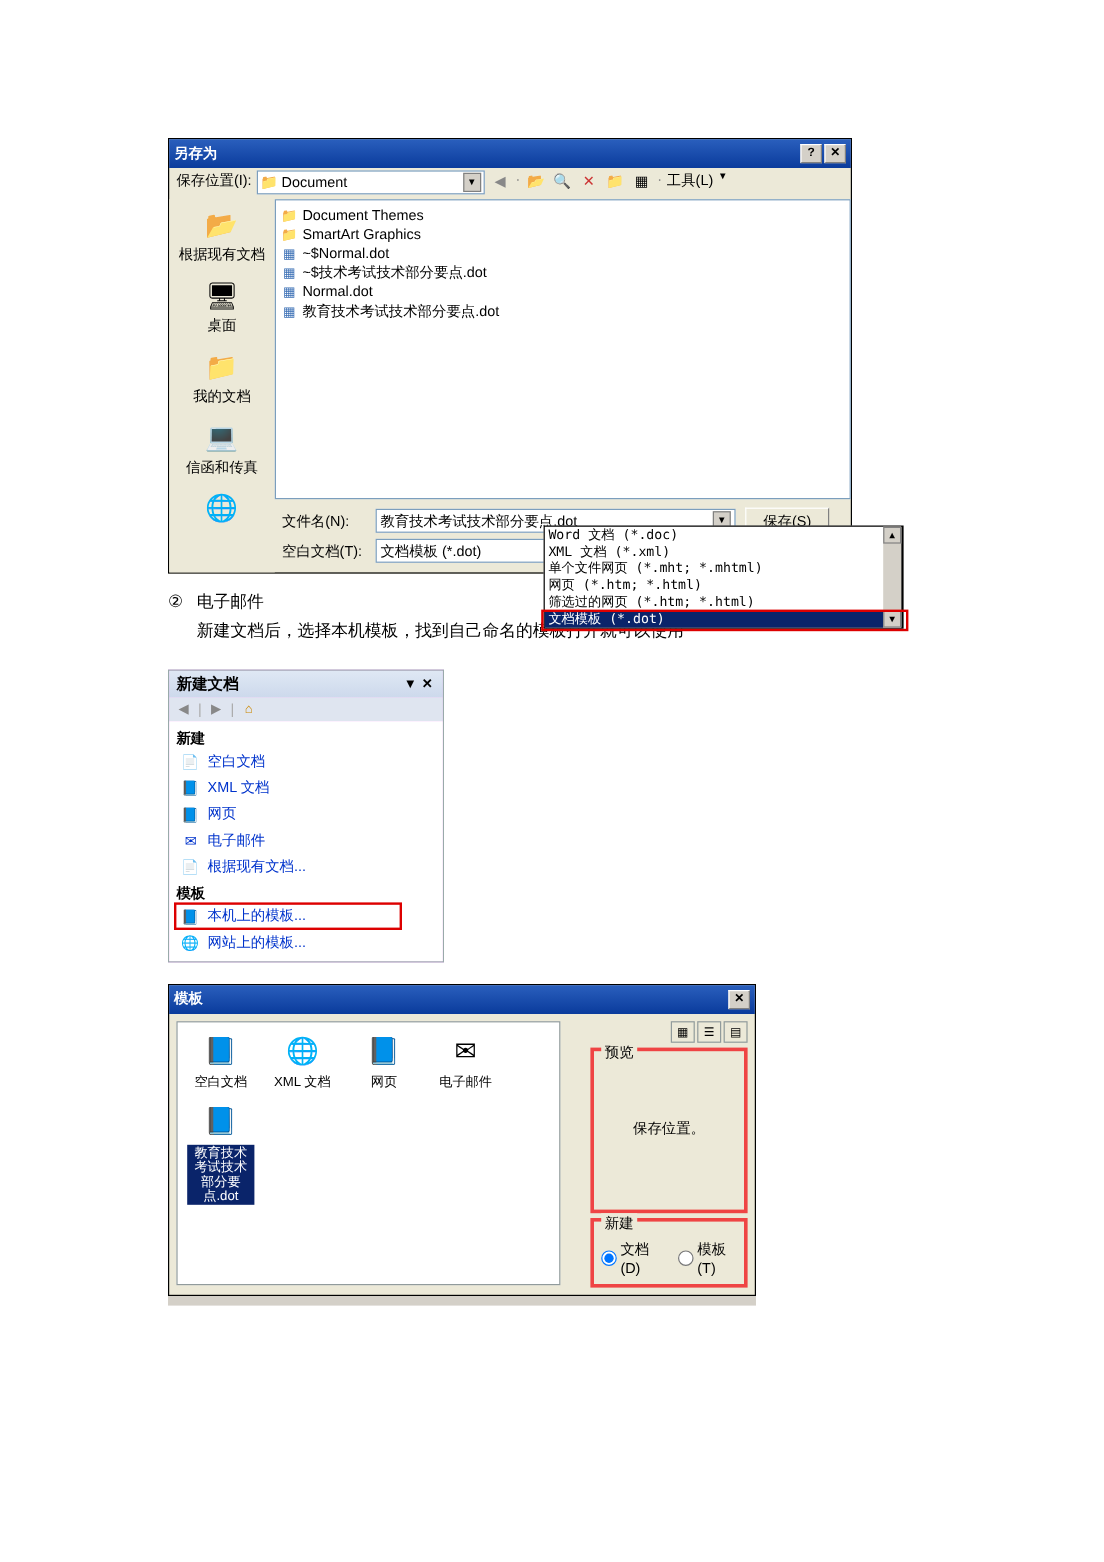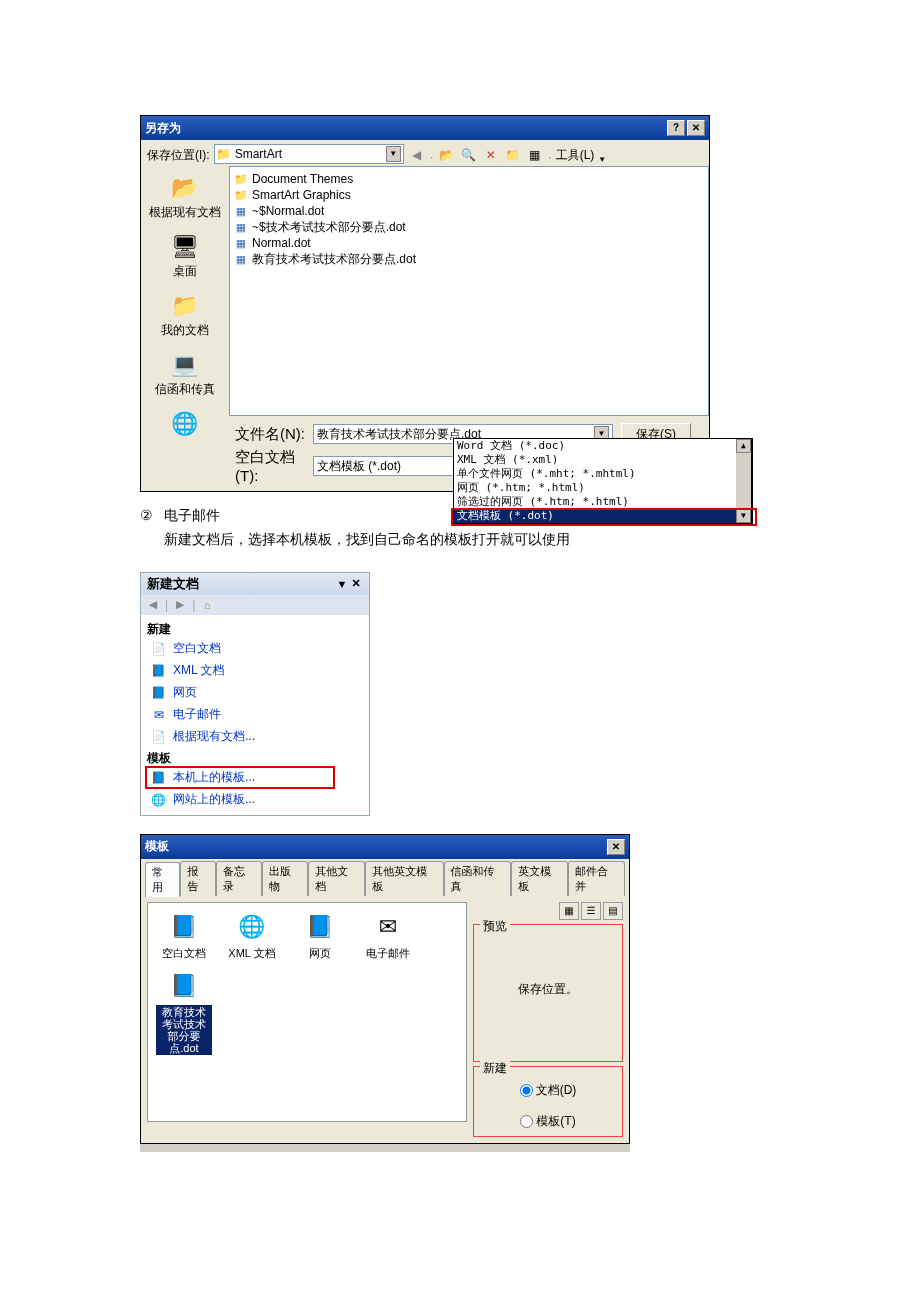--- a/index.html
+++ b/index.html
@@ -4,41 +4,41 @@
 <style>
   * { box-sizing: border-box; margin: 0; padding: 0; }
   body { font-family: "SimSun", "宋体", Tahoma, sans-serif; font-size: 12px; background: #fff; width: 920px; }
   .page { padding: 115px 140px 50px 140px; }
 
   
   .saveas { width: 570px; border: 1px solid #000; background: #ece9d8; position: relative; }
   .titlebar { background: linear-gradient(#2a5fbd, #0a3b9c); color: #fff; height: 22px; display: flex; align-items: center; padding: 12px 4px; font-weight: bold; font-size: 12px; }
   .titlebar .title { flex: 1; }
   .titlebar .wbtn { width: 18px; height: 16px; background: #d4d0c8; border: 1px solid #fff; border-right-color:#808080; border-bottom-color:#808080; color:#000; font-size:10px; text-align:center; line-height:14px; margin-left:2px; font-weight:bold; cursor:pointer;}
-  .toolbar { height: 26px; display:flex; align-items:flex-end; padding: 2px 6px; gap:4px; }
+  .toolbar { height: 26px; display:flex; align-items:flex-start; padding: 2px 6px; gap:4px; }
   .toolbar .lbl { font-size:12px; }
   .combo { display:inline-flex; align-items:center; background:#fff; border:1px solid #7b9ebd; height:20px; font-size:12px; padding:0 2px; }
   .combo .drop { width:15px; height:16px; background:#d4d0c8; border:1px solid #808080; text-align:center; font-size:8px; line-height:14px; cursor:pointer;}
   .tbicon { width:18px; height:18px; display:inline-flex; align-items:center; justify-content:center; font-size:12px; cursor:pointer;}
   .sep { color:#808080; }
 
   .body-area { display:flex; }
   .sidebar-col { width:88px; background:#ece9d8; display:flex; flex-direction:column; align-items:center; padding-top:6px; }
   .place { width:80px; display:flex; flex-direction:column; align-items:center; margin-bottom:10px; font-size:12px; cursor:pointer; }
   .place .picon { width:32px; height:32px; display:flex; align-items:center; justify-content:center; font-size:22px; }
 
   .listing { flex:1; background:#fff; border:1px solid #7b9ebd; min-height:250px; padding:4px; font-size:12px; }
   .file-line { display:flex; align-items:center; gap:4px; height:16px; }
   .fico { width:14px; height:14px; display:inline-flex; align-items:center; justify-content:center; font-size:11px;}
   .folder-ico { color:#e8c050; }
   .doc-ico { color:#3a6fb5; }
 
   .lower-fields { padding: 4px 6px; }
   .row { display:flex; align-items:center; margin:3px 0; gap:8px;}
-  .row .lbl { width:70px; font-size:15px;}
+  .row .lbl { width:70px; font-size:12px;}
   .textfield { flex:1; display:flex; align-items:center; background:#fff; border:1px solid #7b9ebd; height:20px; padding:0 3px; font-size:12px; max-width:300px;}
   .textfield .drop { width:15px; height:16px; background:#d4d0c8; border:1px solid #808080; text-align:center; font-size:8px; line-height:14px; cursor:pointer;}
   .btn { width:70px; height:22px; background:#ece9d8; border:1px solid #fff; border-right-color:#808080; border-bottom-color:#808080; font-size:12px; cursor:pointer;}
 
   .droplist { position:absolute; left:312px; top:322px; width:300px; background:#fff; border:1px solid #000; border-right:2px solid #000; font-size:11px; font-family: "SimSun", monospace;}
   .droplist .opt { padding:0 3px; height:14px; line-height:14px; white-space:nowrap; overflow:hidden;}
   .droplist .opt.sel { background:#0a246a; color:#fff; }
   .droplist .scr { position:absolute; right:0; top:0; width:15px; height:100%; background:#d4d0c8; }
   .droplist .scr .arr { height:14px; background:#d4d0c8; border:1px solid #808080; text-align:center; font-size:8px; line-height:12px; cursor:pointer;}
   .droplist .scr .arr.d { position:absolute; bottom:0; width:100%;}
@@ -67,44 +67,44 @@
   .tab.active { background:#fcfcfe; position:relative; top:1px;}
   .cols { display:flex; gap:6px; padding:6px; }
   .file-area { flex:1; background:#fff; border:1px solid #919b9c; height:220px; padding:8px; display:flex; flex-wrap:wrap; align-content:flex-start; gap:10px 12px;}
   .tpl-item { width:56px; display:flex; flex-direction:column; align-items:center; font-size:11px; text-align:center; cursor:pointer; line-height:1.1;}
   .tpl-item .big-ico { width:32px; height:32px; margin-bottom:3px; display:flex; align-items:center; justify-content:center; font-size:22px;}
   .tpl-item.sel .cap { background:#0a246a; color:#fff; }
   .tpl-item .cap { display:inline-block; padding:1px;}
   .rightcol { width:150px; display:flex; flex-direction:column; gap:4px;}
   .viewbtns { display:flex; gap:2px; justify-content:flex-end; }
   .viewbtns .vb { width:20px; height:18px; border:1px solid #919b9c; background:#ece9d8; font-size:10px; display:flex; align-items:center; justify-content:center; cursor:pointer;}
-  .fieldset { border:1px solid #ef4444; padding:6px; font-size:12px;}
+  .fieldset { border:3px solid #ef4444; padding:6px; font-size:12px;margin-left:19px;}
   .fieldset .leg { position:relative; top:-13px; background:#ece9d8; display:inline-block; padding:0 3px; font-size:12px;}
   .preview-inner { height:104px; display:flex; align-items:center; justify-content:center; font-size:12px; margin-top:-10px;}
-  .radio-row { display:flex; gap:14px; align-items:center; font-size:12px; margin-top:-8px;flex-direction:column;}
+  .radio-row { display:flex; gap:14px; align-items:center; font-size:12px; margin-top:-8px;}
   .radio-row label { display:flex; align-items:center; gap:3px; cursor:pointer;}
   .dlg-btns { display:flex; justify-content:flex-end; gap:10px; padding:6px;}
   .footer-bar { height:8px; background:#d4d0c8;}
 </style>
 </head>
 <body>
 
 <div class="page">
 
   <div class="saveas">
     <div class="titlebar">
       <span class="title">另存为</span>
       <span class="wbtn">?</span>
       <span class="wbtn">✕</span>
     </div>
     <div class="toolbar">
       <span class="lbl">保存位置(I):</span>
       <span class="combo" style="width:190px">
         <span style="color:#e8c050">📁</span>
-        <span style="flex:1;padding-left:3px">SmartArt</span>
+        <span style="flex:1;padding-left:3px">Document</span>
         <span class="drop">▼</span>
       </span>
       <span class="tbicon" style="color:#888">◀</span>
       <span class="sep">·</span>
       <span class="tbicon" style="color:#e8c050">📂</span>
       <span class="tbicon" style="color:#3a7">🔍</span>
       <span class="tbicon" style="color:#c33">✕</span>
       <span class="tbicon" style="color:#e8c050">📁</span>
       <span class="tbicon">▦</span>
       <span class="sep">·</span>
@@ -256,31 +256,20 @@
           </div>
         </div>
     </div>
   </div>
 
   <div class="templates">
     <div class="titlebar">
       <span class="title">模板</span>
       <span class="wbtn">✕</span>
     </div>
-    <div class="tabstrip">
-        <div class="tab active">常用</div>
-        <div class="tab">报告</div>
-        <div class="tab">备忘录</div>
-        <div class="tab">出版物</div>
-        <div class="tab">其他文档</div>
-        <div class="tab">其他英文模板</div>
-        <div class="tab">信函和传真</div>
-        <div class="tab">英文模板</div>
-        <div class="tab">邮件合并</div>
-      </div>
     <div class="cols">
       <div class="file-area">
           <div class="tpl-item">
             <div class="big-ico">📘</div>
             <span class="cap">空白文档</span>
           </div>
           <div class="tpl-item">
             <div class="big-ico">🌐</div>
             <span class="cap">XML 文档</span>
           </div>

